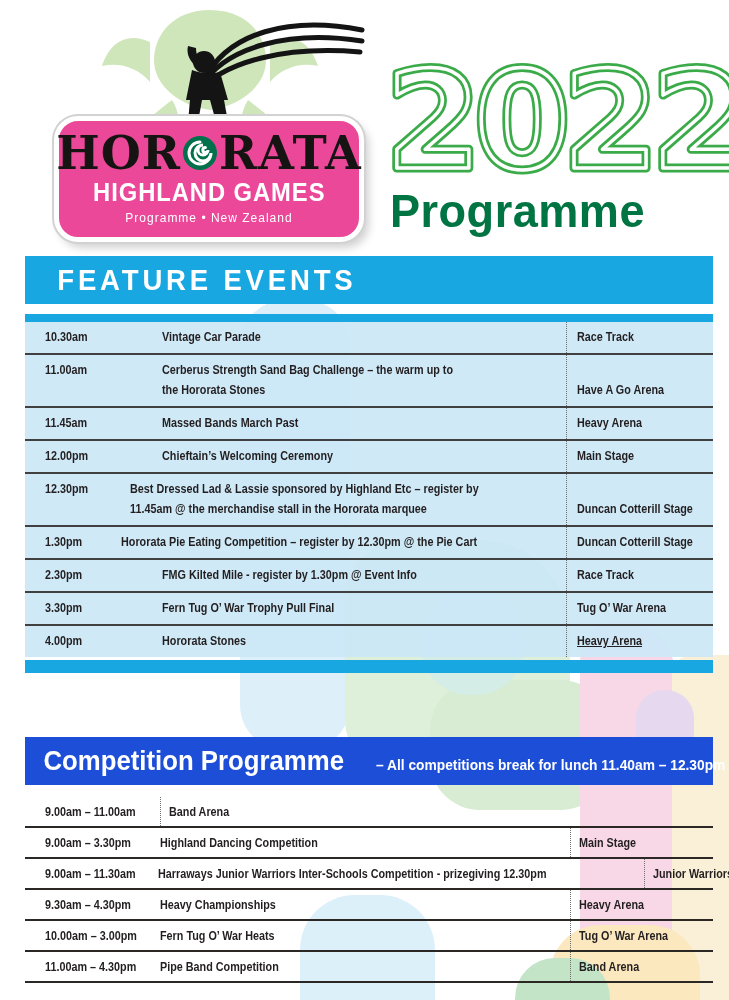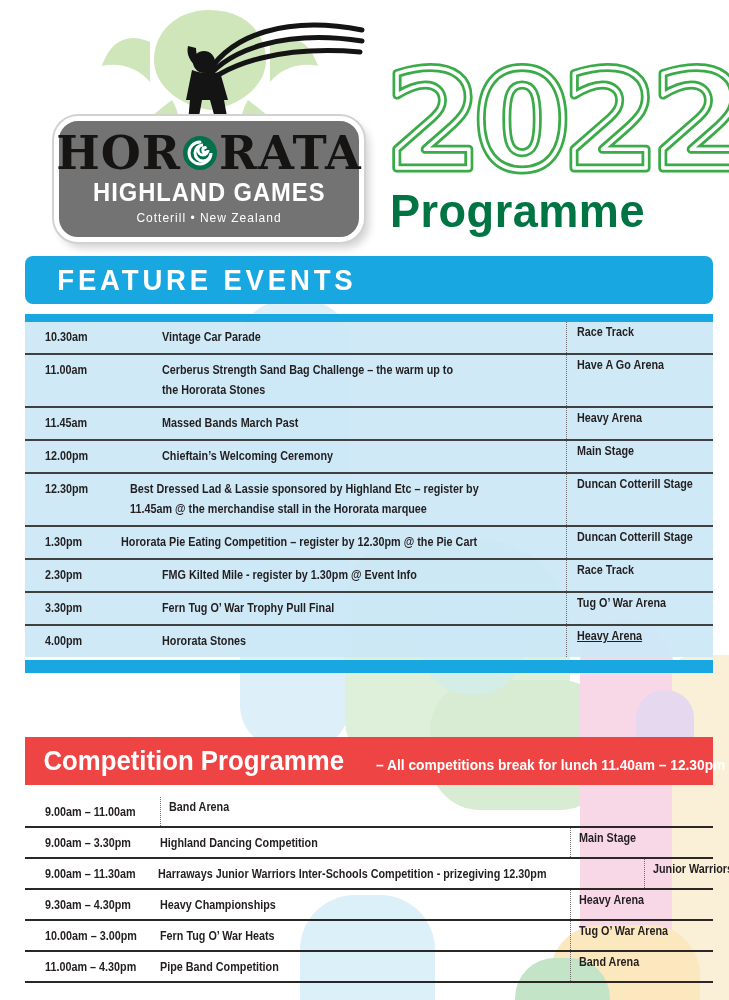--- a/index.html
+++ b/index.html
@@ -7,21 +7,21 @@
   .page { position:relative; width:729px; height:1000px; background:#fff; overflow:hidden; }
 
   
   .bg-blob { position:absolute; z-index:0; }
 
   
   .top { position:relative; height:256px; z-index:2; }
   .logo { position:absolute; left:52px; top:4px; width:318px; height:242px; }
   .logo-art { position:absolute; left:0; top:0; }
   .badge { position:absolute; left:2px; top:112px; width:300px; height:116px;
-           background:#737373; border:5px solid #fff; border-radius:24px;
+           background:#ec4899; border:5px solid #fff; border-radius:24px;
            box-shadow:0 0 0 2px #d2d2d2, 5px 6px 9px rgba(0,0,0,0.18);
            display:flex; flex-direction:column; align-items:center; justify-content:center; }
   .badge-title { display:flex; align-items:center; line-height:1;
                  font-family:"DejaVu Serif", serif; font-weight:bold; color:#161412;
                  font-size:46px; letter-spacing:1px; text-transform:uppercase; margin-top:-4px; }
   .koru { width:36px; height:36px; margin:0 1px; display:block; }
   .badge-sub { color:#fff; font-weight:bold; font-size:25px; letter-spacing:1px; margin-top:2px;
                transform:scaleX(0.95); white-space:nowrap; }
   .badge-tag { color:#fff; font-size:12px; letter-spacing:1px; margin-top:4px; }
 
@@ -30,44 +30,44 @@
   .year-l1 { font-family:"DejaVu Sans", sans-serif; font-weight:bold; font-size:136px;
              letter-spacing:-6px; fill:#fff; stroke:#3bab49; stroke-width:9px; stroke-linejoin:round; }
   .year-l2 { font-family:"DejaVu Sans", sans-serif; font-weight:bold; font-size:136px;
              letter-spacing:-6px; fill:none; stroke:#fff; stroke-width:3.5px; stroke-linejoin:round; }
   .programme { color:#007442; font-weight:bold; font-size:46px; letter-spacing:0.5px;
                margin-top:2px; margin-left:6px; transform:scaleX(0.98); transform-origin:0 50%; }
 
   
   .content { position:relative; z-index:1; margin-left:25px; width:688px; }
 
-  .blue-header { height:48px; background:#18a7e0; margin-bottom:10px; display:flex; align-items:center;border-radius:8px; }
+  .blue-header { height:48px; background:#18a7e0; margin-bottom:10px; display:flex; align-items:center; }
   .blue-header span { color:#fff; font-weight:bold; font-size:29px; letter-spacing:4px;
                       padding-left:34px; transform:scaleX(0.95); transform-origin:0 50%; white-space:nowrap; }
   .thin-bar { height:8px; background:#18a7e0; }
   .bottom-bar { height:13px; background:#18a7e0; margin-top:3px; }
 
   .frow { display:flex; align-items:stretch; background:rgba(203,231,246,0.93);
           border-bottom:2px solid #404040; }
   .frow.last { border-bottom:none;text-decoration:underline; }
   .crow { display:flex; align-items:stretch; background:transparent; border-bottom:2px solid #2a2725; }
 
   .cell-text { display:inline-block; transform:scaleX(0.8); transform-origin:0 0;
                white-space:pre; font-weight:bold; font-size:13.5px; line-height:20px; }
   .c-time  { box-sizing:border-box; width:137px; padding:5px 0 6px 20px; }
   .c-desc  { box-sizing:border-box; flex:1; padding:5px 0 6px 0; }
   .c-loc   { box-sizing:border-box; width:147px; border-left:1px dotted #6e6e6e;
-             padding:0 0 6px 10px; display:flex; align-items:flex-start; }
+             padding:0 0 6px 10px; display:flex; align-items:flex-end; }
   .crow .c-time { width:135px; padding:4.5px 0 4.5px 20px; }
   .crow .c-desc { padding:4.5px 0 4.5px 0; }
   .crow .c-loc  { width:143px; padding:0 0 4.5px 8px; }
 
   .spacer-mid { height:64px; }
 
-  .green-header { height:48px; background:#ef4444; display:flex; align-items:baseline; margin-bottom:12px; }
+  .green-header { height:48px; background:#1d4ed8; display:flex; align-items:baseline; margin-bottom:12px; }
   .green-title { color:#fff; font-weight:bold; font-size:28px; padding-left:20px; line-height:48px;
                  transform:scaleX(0.92); transform-origin:0 50%; white-space:nowrap; display:inline-block; }
   .green-sub { color:#fff; font-weight:bold; font-size:14.5px; margin-left:4px; white-space:nowrap;
                transform:scaleX(0.95); transform-origin:0 50%; display:inline-block; }
 </style>
 </head>
 <body>
 
 <div class="page">
 
@@ -113,21 +113,21 @@
       <div class="badge">
         <div class="badge-title">
           <span>hor</span>
           <svg class="koru" viewBox="0 0 36 36">
             <circle cx="18" cy="18" r="17" fill="#00714b"></circle>
             <path d="M18 7 a11 11 0 1 0 11 11 a8 8 0 1 1 -8 -8 a5 5 0 1 0 5 5 a2.6 2.6 0 1 1 -2.6 -2.6" fill="none" stroke="#fff" stroke-width="3" stroke-linecap="round"></path>
           </svg>
           <span>rata</span>
         </div>
         <div class="badge-sub">HIGHLAND GAMES</div>
-        <div class="badge-tag">Cotterill • New Zealand</div>
+        <div class="badge-tag">Programme • New Zealand</div>
       </div>
     </div>
 
     <div class="masthead">
       <svg class="year-svg" width="345" height="124" viewBox="0 0 345 124">
         <text class="year-l1" x="2" y="110">2022</text>
         <text class="year-l2" x="2" y="110">2022</text>
       </svg>
       <div class="programme">Programme</div>
     </div>

